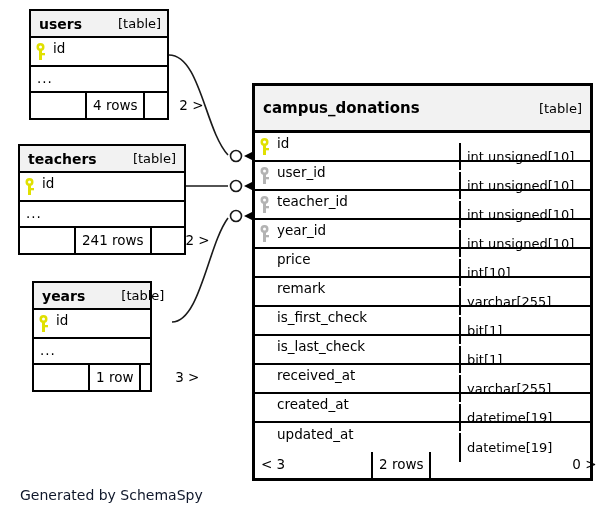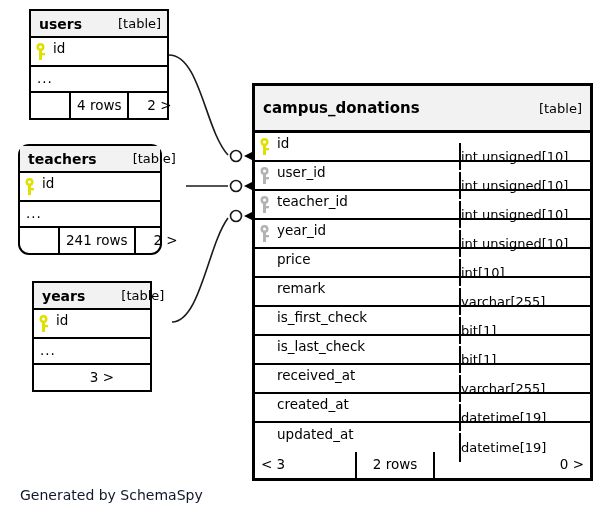--- a/index.html
+++ b/index.html
@@ -84,20 +84,21 @@
     min-width: 0;
     padding-left: 0;
     box-sizing: border-box;
     white-space: nowrap;
     overflow: hidden;
   }
   .col-type {
     flex: 0 0 auto;
     box-sizing: border-box;
     border-left: 2px solid #000000;
+    padding-left: 6px;
     white-space: nowrap;
     height: 100%;
     display: flex;
     align-items: center;
     margin-top: 20px;
   }
   .tbl.main .col-type { width: 131px; }
 
   .keyslot {
     flex: 0 0 auto;
@@ -124,20 +125,21 @@
     font-size: 13.5px;
     letter-spacing: 1px;
   }
 
   
   .tbl-footer {
     display: flex;
     box-sizing: border-box;
     height: 25px;
     font-size: 13.5px;
+    gap: 16px;
   }
   .tbl.main .tbl-footer { height: 26px; }
   .foot-cell {
     box-sizing: border-box;
     display: flex;
     align-items: center;
     height: 100%;
     padding: 0 6px;
     white-space: nowrap;
   }
@@ -199,21 +201,21 @@
       </span>
     </div>
     <div class="row-ellipsis">...</div>
     <div class="tbl-footer">
       <div class="foot-cell foot-left"></div>
       <div class="foot-cell foot-mid">4 rows</div>
       <div class="foot-cell foot-right">2 &gt;</div>
     </div>
   </div>
 
-  <div class="tbl small" style="left:18px; top:144px; width:144px;border-radius:11px;">
+  <div class="tbl small" style="left:18px; top:144px; width:168px;">
     <div class="tbl-header">
       <span class="tbl-name">teachers</span>
       <span class="tbl-kind">[table]</span>
     </div>
     <div class="row">
       <span class="col-name">
         <span class="keyslot">
           <svg width="11" height="18" viewBox="0 0 11 18">
             <circle cx="5.5" cy="4" r="4" fill="#e0e000"></circle>
             <circle cx="5.5" cy="4" r="1.5" fill="#ffffff"></circle>
@@ -246,20 +248,21 @@
             <rect x="4" y="6" width="3" height="11" fill="#e0e000"></rect>
             <rect x="7" y="10" width="3" height="2.3" fill="#e0e000"></rect>
           </svg>
         </span>
         <span class="colname-text">id</span>
       </span>
     </div>
     <div class="row-ellipsis">...</div>
     <div class="tbl-footer">
       <div class="foot-cell foot-left"></div>
+      <div class="foot-cell foot-mid">1 row</div>
       <div class="foot-cell foot-right">3 &gt;</div>
     </div>
   </div>
 
   <div class="tbl main" style="left:252px; top:83px; width:341px;">
     <div class="tbl-header">
       <span class="tbl-name">campus_donations</span>
       <span class="tbl-kind">[table]</span>
     </div>
 

